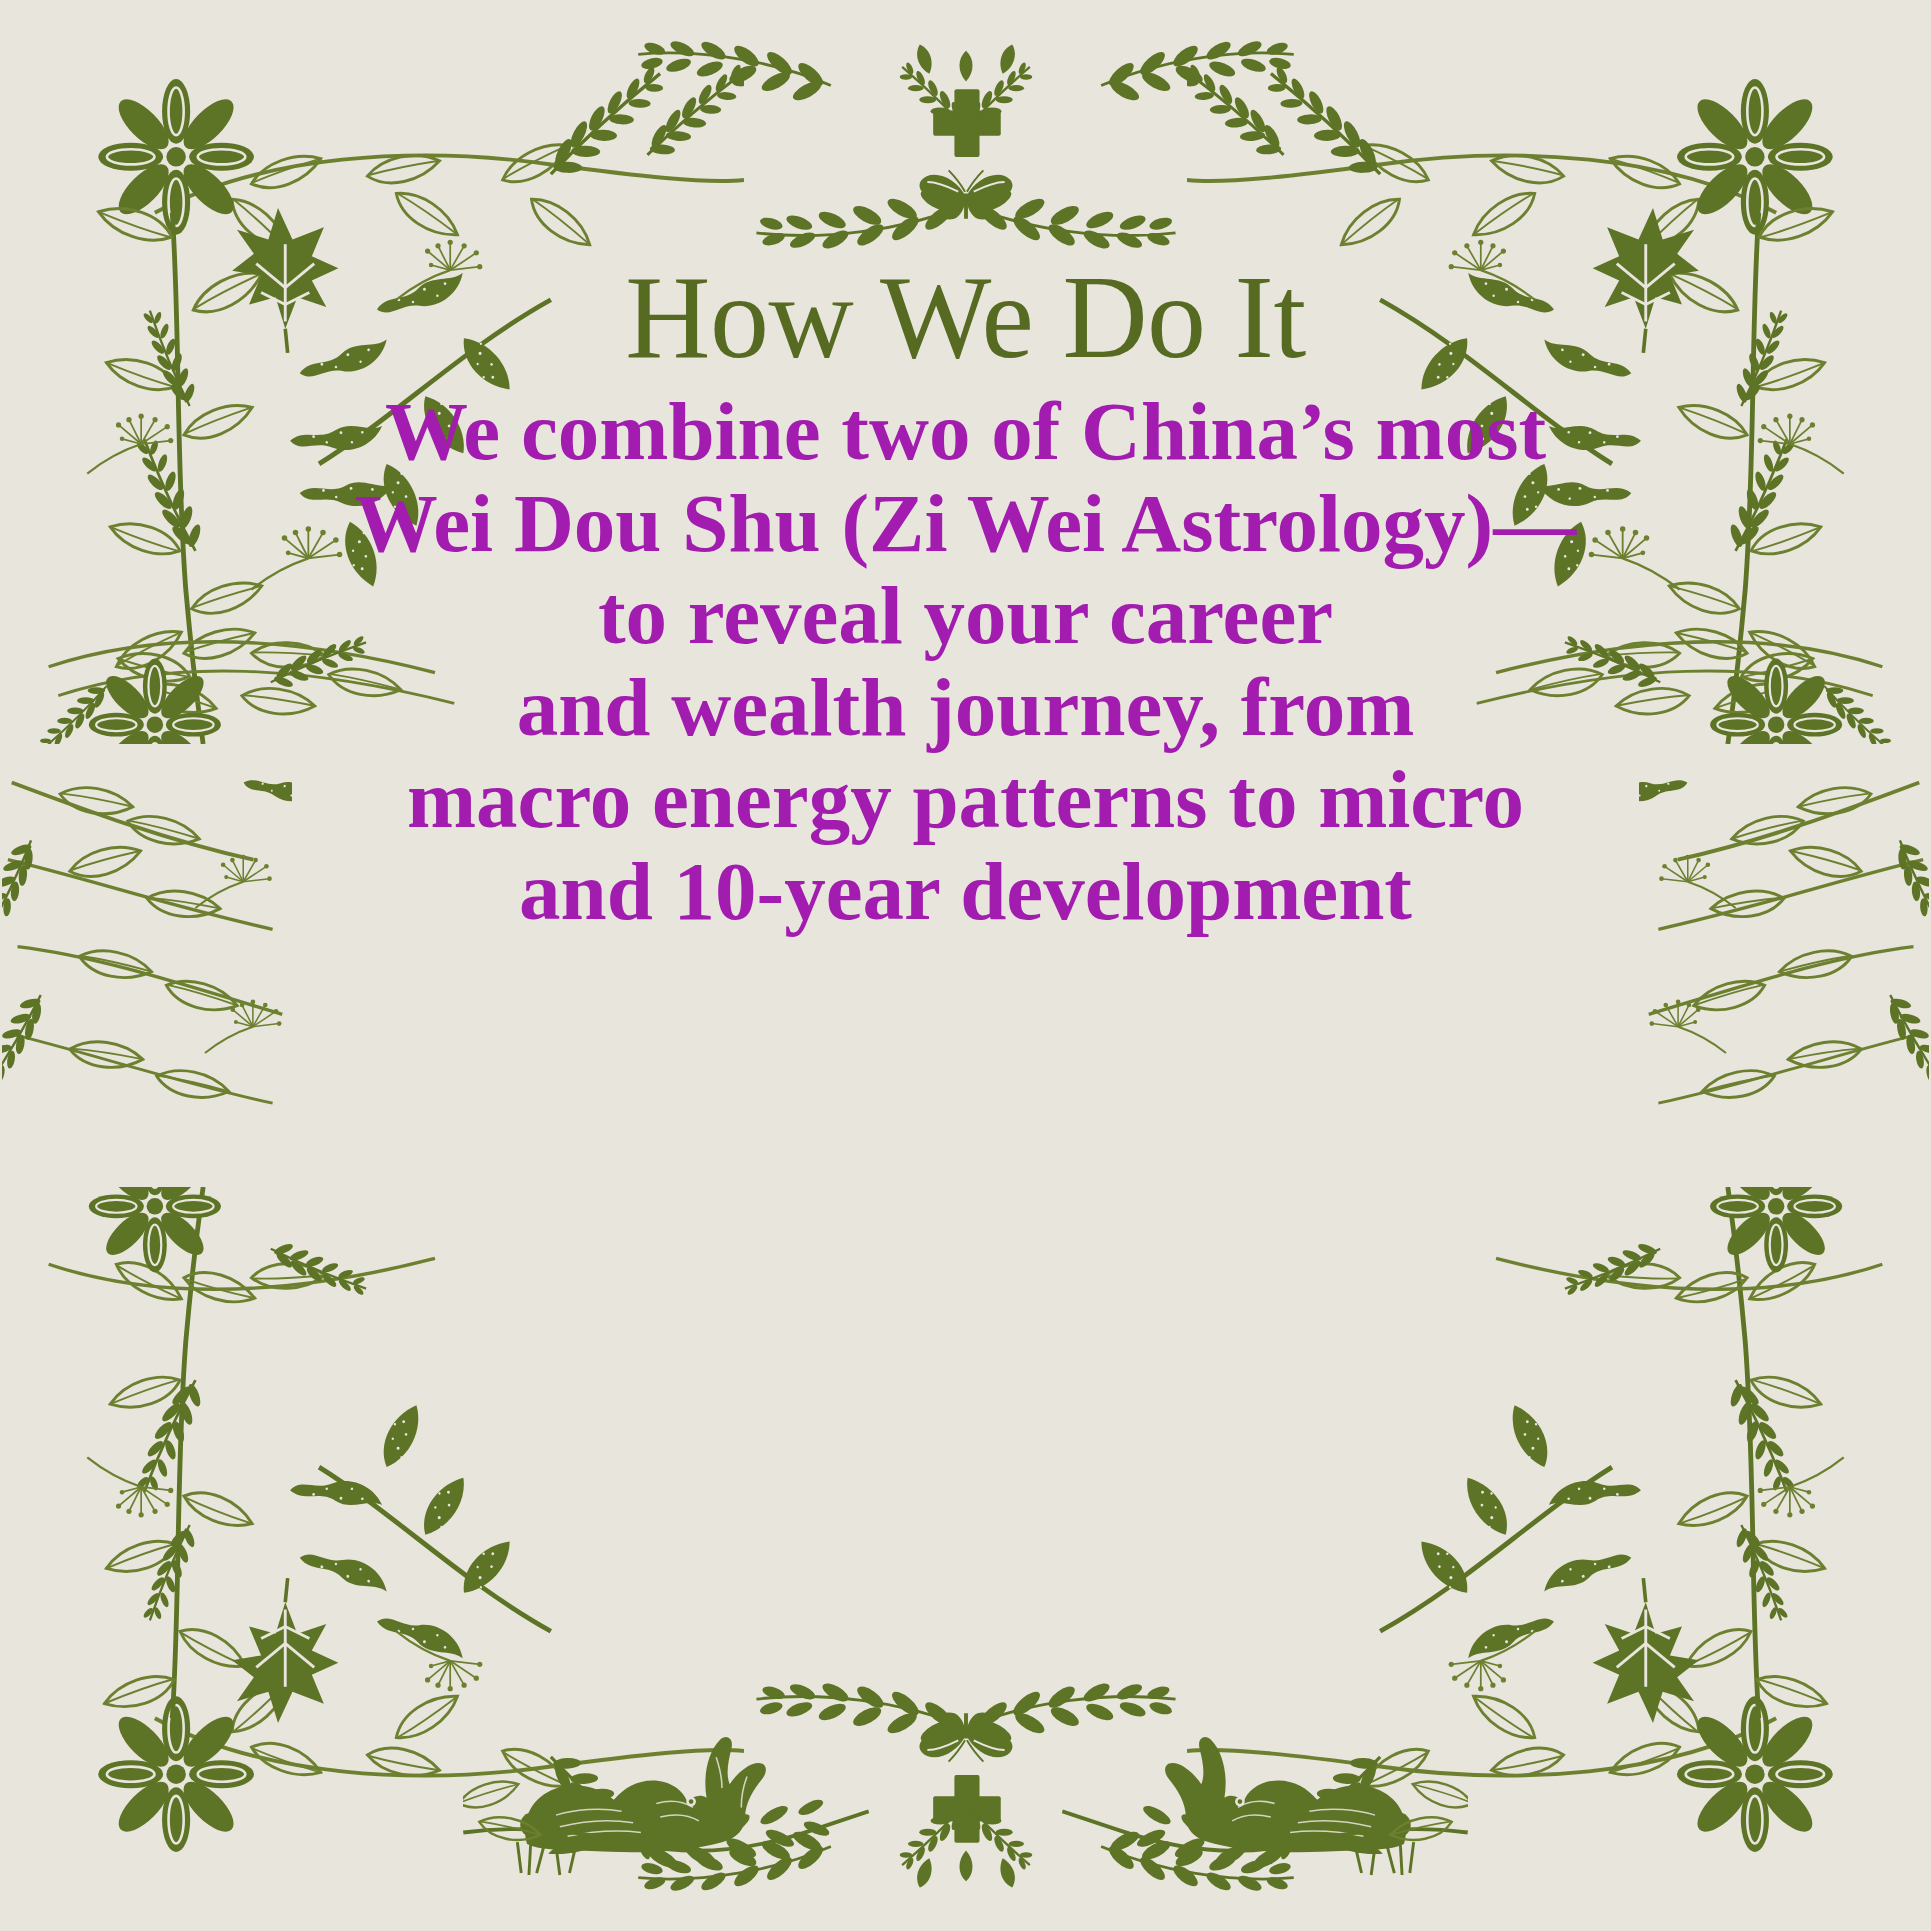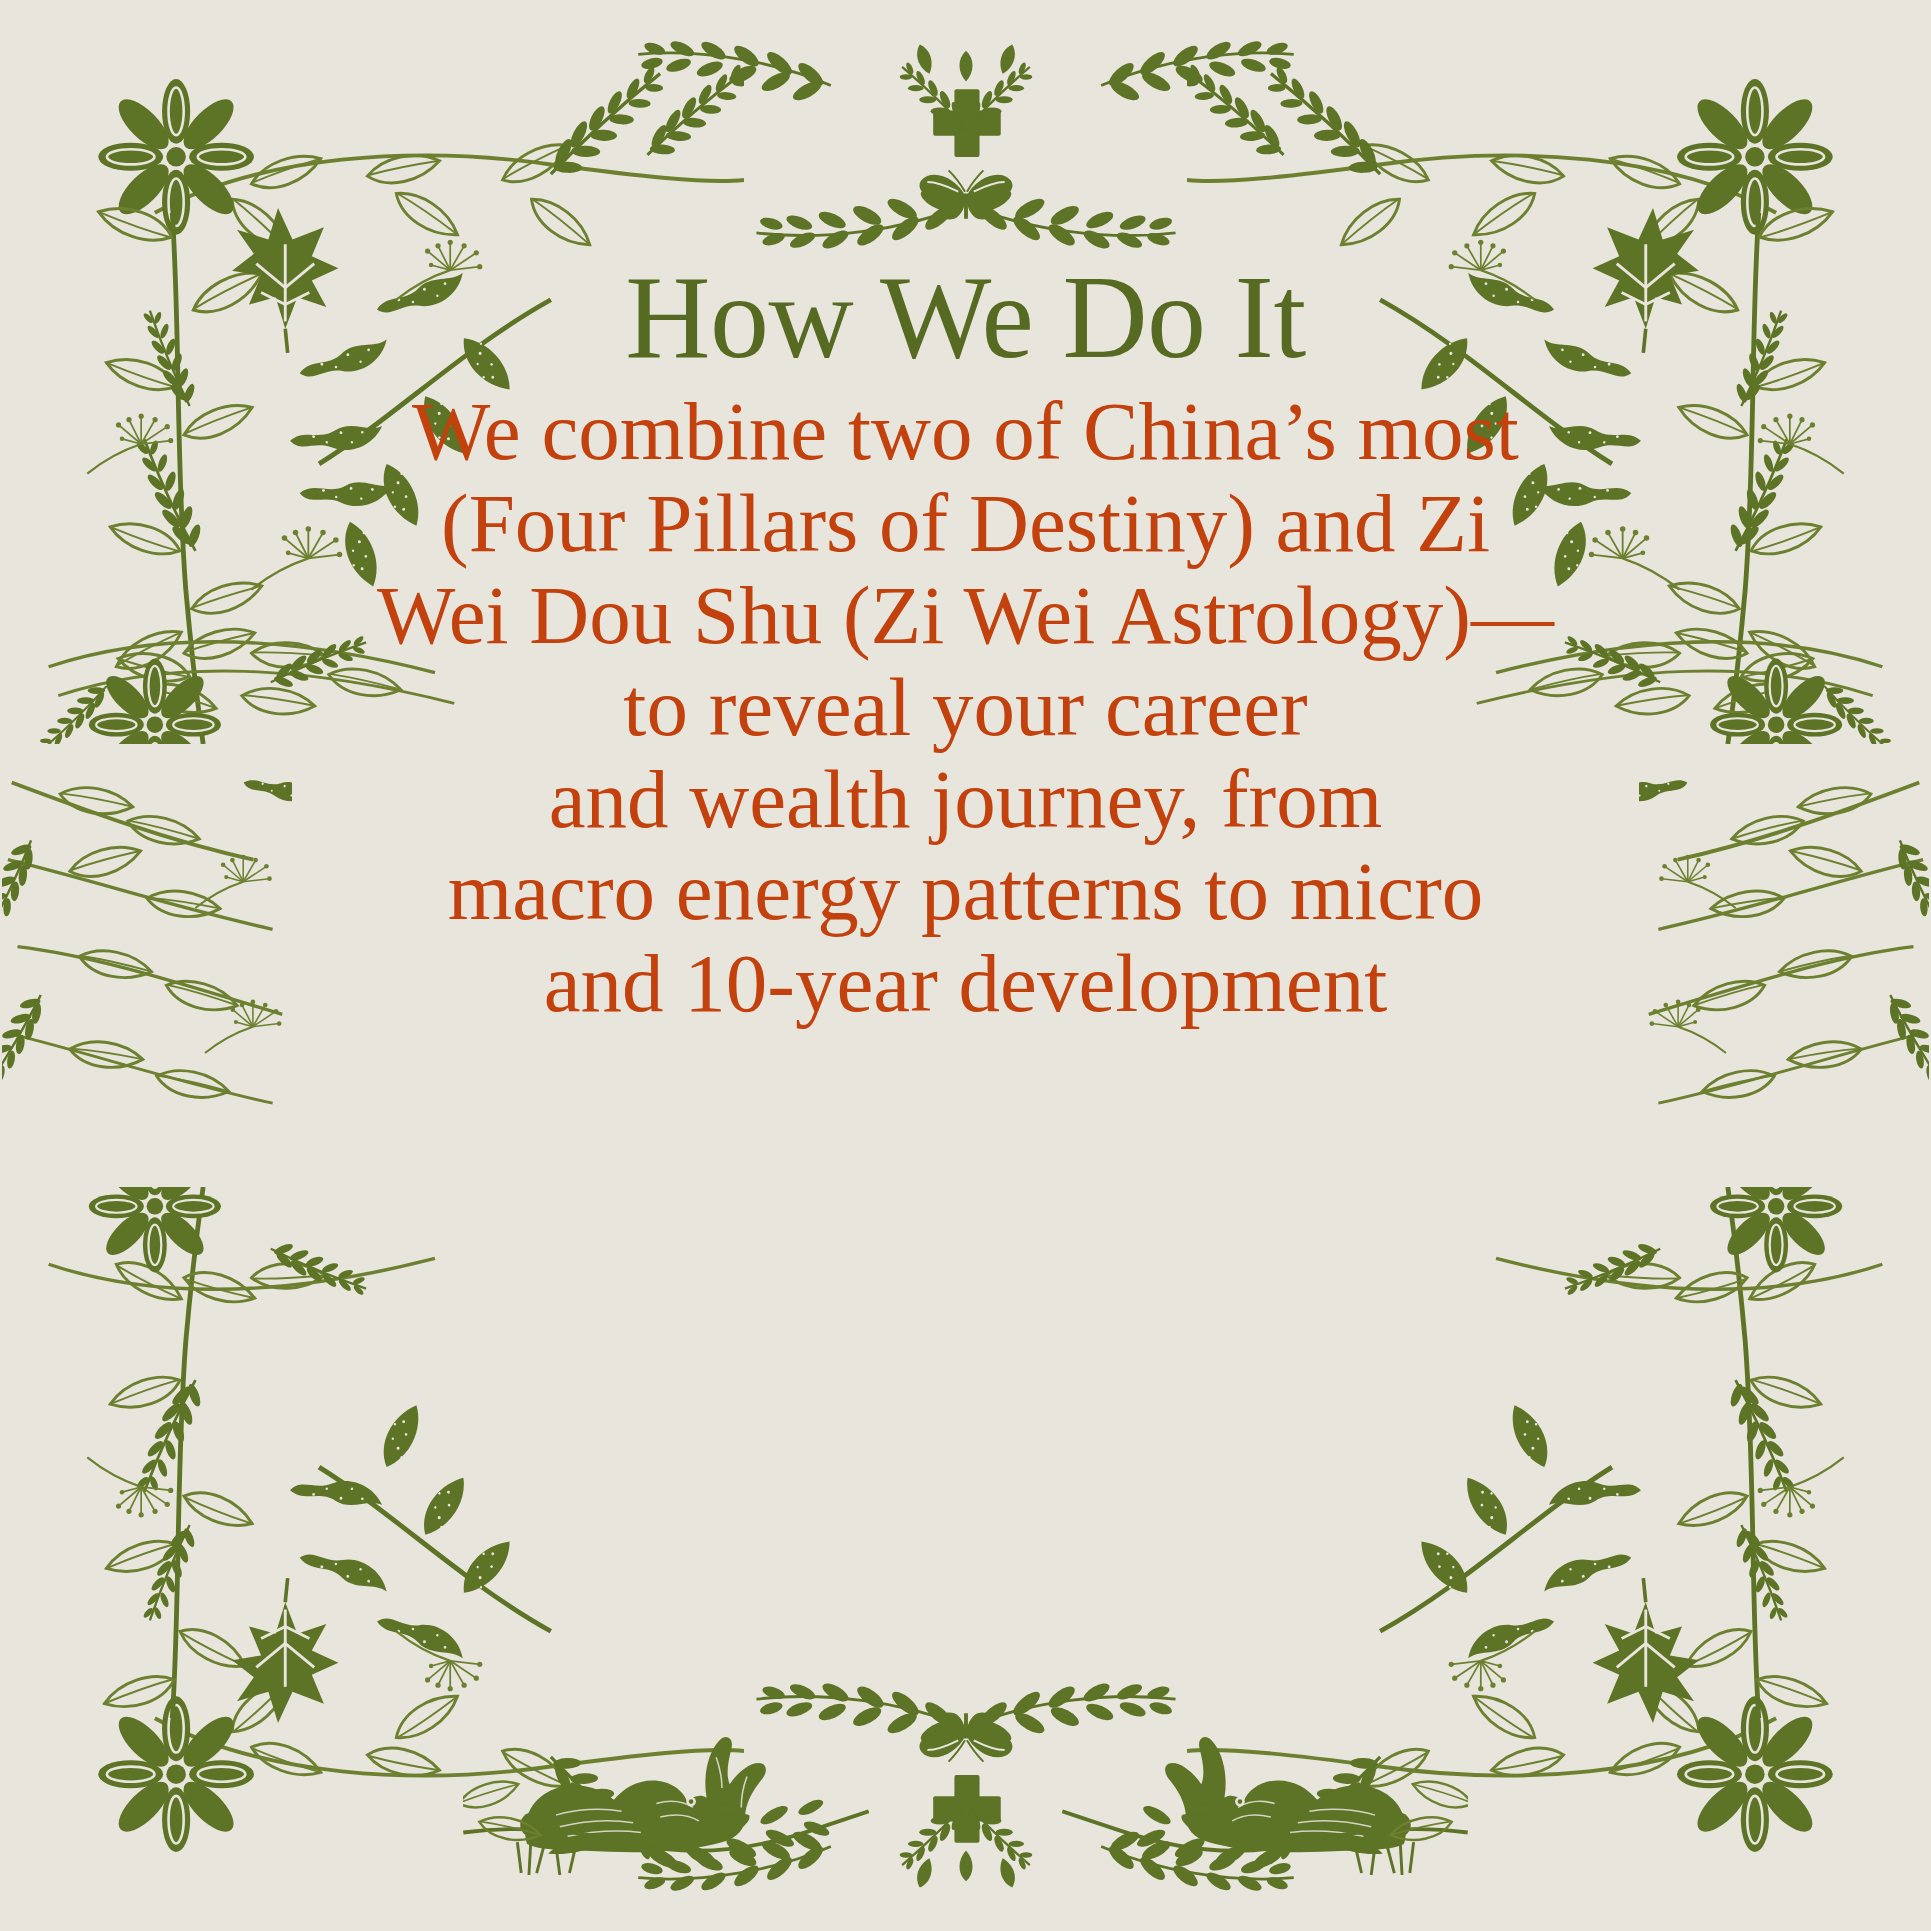--- a/index.html
+++ b/index.html
@@ -70,24 +70,24 @@
   #page-title {
     color: #566b21;
     font-size: 118px;
     line-height: 1.0;
     letter-spacing: -0.5px;
     margin: 0 0 7.7px 0;
     font-weight: 400;
     white-space: nowrap;
   }
   #body-copy {
-    color: #c2410c;
+    color: #a21caf;
     font-size: 83px;
     line-height: 92px;
-    font-weight: 400;
+    font-weight: 700;
     padding: 0 222px;
   }
   #body-copy .copy-line {
     display: block;
     white-space: nowrap;
   }
 </style>
 </head>
 <body>
 
@@ -766,21 +766,20 @@
         <use href="#leafOutline" x="0" y="150" transform="rotate(-12 0 150) scale(0.85)"></use>
         <use href="#leafOutline" x="10" y="172" transform="rotate(18 10 172) scale(0.85)"></use>
       </svg>
     </div>
   </div>
 
   <div id="content">
     <h1 id="page-title">How We Do It</h1>
     <div id="body-copy">
         <span class="copy-line">We combine two of China’s most</span>
-        <span class="copy-line">(Four Pillars of Destiny) and Zi</span>
         <span class="copy-line">Wei Dou Shu (Zi Wei Astrology)—</span>
         <span class="copy-line">to reveal your career</span>
         <span class="copy-line">and wealth journey, from</span>
         <span class="copy-line">macro energy patterns to micro</span>
         <span class="copy-line">and 10-year development</span>
       </div>
   </div>
 
 </div>
 

